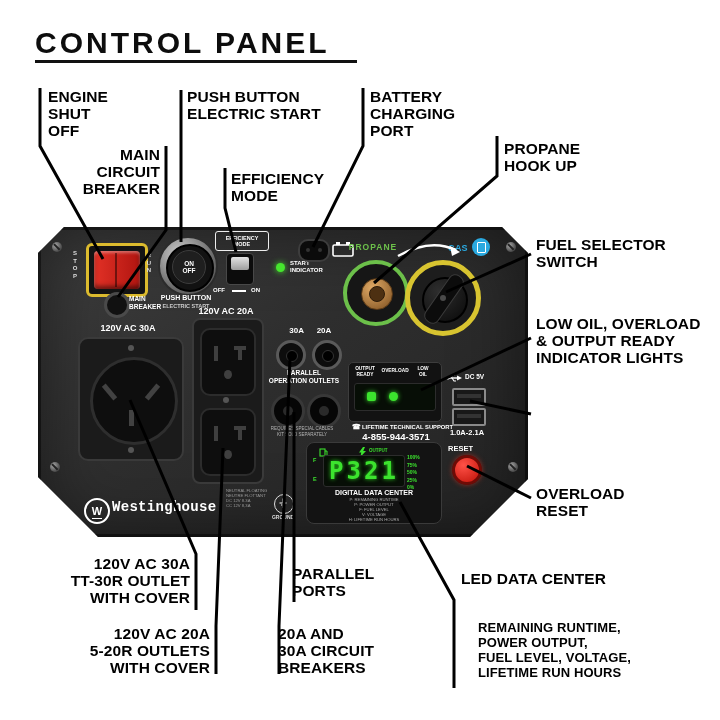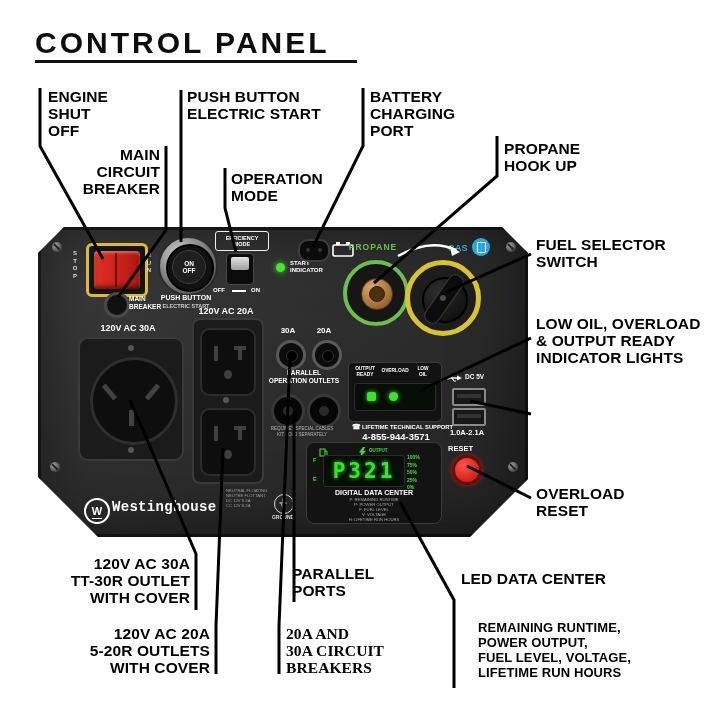--- a/index.html
+++ b/index.html
@@ -39,21 +39,21 @@
   <div class="underline"></div>
 
   <div class="co r" style="left:60px;top:146px;width:100px;">MAIN
 CIRCUIT
 BREAKER</div>
   <div class="co" style="left:48px;top:88px;">ENGINE
 SHUT
 OFF</div>
   <div class="co" style="left:187px;top:88px;">PUSH BUTTON
 ELECTRIC START</div>
-  <div class="co" style="left:231px;top:170px;">OPERATION
+  <div class="co" style="left:231px;top:170px;">EFFICIENCY
 MODE</div>
   <div class="co" style="left:370px;top:88px;">BATTERY
 CHARGING
 PORT</div>
   <div class="co" style="left:504px;top:140px;">PROPANE
 HOOK UP</div>
   <div class="co" style="left:536px;top:236px;">FUEL SELECTOR
 SWITCH</div>
   <div class="co" style="left:536px;top:315px;">LOW OIL, OVERLOAD
 &amp; OUTPUT READY
@@ -61,21 +61,21 @@
   <div class="co" style="left:536px;top:485px;">OVERLOAD
 RESET</div>
   <div class="co r" style="left:40px;top:555px;width:150px;">120V AC 30A
 TT-30R OUTLET
 WITH COVER</div>
   <div class="co r" style="left:60px;top:625px;width:150px;">120V AC 20A
 5-20R OUTLETS
 WITH COVER</div>
   <div class="co" style="left:292px;top:565px;">PARALLEL
 PORTS</div>
-  <div class="co" style="left:286px;top:625px;font-family:Liberation Serif, serif;">20A AND
+  <div class="co" style="left:278px;top:625px;">20A AND
 30A CIRCUIT
 BREAKERS</div>
   <div class="co" style="left:461px;top:570px;">LED DATA CENTER</div>
   <div class="co sub" style="left:461px;top:620px;">REMAINING RUNTIME,
 POWER OUTPUT,
 FUEL LEVEL, VOLTAGE,
 LIFETIME RUN HOURS</div>
 
   <div class="panel"></div>
   <div class="screw" style="left:52px;top:242px;">
@@ -178,21 +178,21 @@
     <div class="circle" style="position:absolute;left:29px;top:77px;width:6px;height:6px;background:#555;"></div>
 
     <div style="position:absolute;left:6px;top:88px;width:52px;height:64px;background:#0e0e0e;border:2px solid #2c2c2c;border-radius:10px;">
       <span style="position:absolute;left:12px;top:16px;width:4px;height:15px;background:#3f3f3f;display:block;"></span>
       <span style="position:absolute;left:32px;top:16px;width:12px;height:4px;background:#3f3f3f;display:block;"></span>
       <span style="position:absolute;left:36px;top:16px;width:4px;height:14px;background:#3f3f3f;display:block;"></span>
       <span style="position:absolute;left:22px;top:40px;width:8px;height:9px;border-radius:50%;background:#3f3f3f;display:block;"></span>
     </div>
   </div>
 
-  <div class="pt ctr" style="left:272px;top:326px;width:32px;font-size:8px;">30A</div>
+  <div class="pt ctr" style="left:272px;top:326px;width:32px;font-size:8px;text-align:right;">30A</div>
   <div class="pt ctr" style="left:308px;top:326px;width:32px;font-size:8px;">20A</div>
   <div class="abs circle" style="left:276px;top:340px;width:24px;height:24px;border:3px solid #5a5a5a;background:#0d0d0d;z-index:4;">
     <div class="circle" style="position:absolute;left:7px;top:7px;width:10px;height:10px;background:#000;border:1px solid #333;"></div>
   </div>
   <div class="abs circle" style="left:312px;top:340px;width:24px;height:24px;border:3px solid #5a5a5a;background:#0d0d0d;z-index:4;">
     <div class="circle" style="position:absolute;left:7px;top:7px;width:10px;height:10px;background:#000;border:1px solid #333;"></div>
   </div>
 
   <div class="pt ctr" style="left:266px;top:369px;width:76px;font-size:6.5px;line-height:7.5px;">PARALLEL
 OPERATION OUTLETS</div>
@@ -243,21 +243,21 @@
       <rect x="1" y="2" width="5" height="7" fill="none" stroke="#3ce32e" stroke-width="1.1"></rect>
       <path d="M6 4 h2 v4" stroke="#3ce32e" stroke-width="1" fill="none"></path>
     </svg>
     <svg style="position:absolute;left:52px;top:4px;" width="7" height="10" viewBox="0 0 7 10">
       <path d="M4 0 L0 5.5 h2.3 L1.3 10 L7 4 H4.2 L6 0 Z" fill="#3ce32e"></path>
     </svg>
     <div class="green" style="position:absolute;left:62px;top:5px;font-size:4.5px;font-weight:700;">OUTPUT</div>
     <div class="green" style="position:absolute;left:6px;top:14px;font-size:5.5px;font-weight:700;">F</div>
     <div class="green" style="position:absolute;left:6px;top:33px;font-size:5.5px;font-weight:700;">E</div>
     <div class="win" style="position:absolute;left:16px;top:12px;width:80px;height:30px;display:flex;align-items:center;justify-content:center;">
-      <span class="green" style="font-family:'DejaVu Sans Mono',monospace;font-weight:700;font-size:21px;letter-spacing:3px;text-shadow:0 0 4px #2bd01f;">P321</span>
+      <span class="green" style="font-family:'DejaVu Sans Mono',monospace;font-weight:700;font-size:24px;letter-spacing:3px;text-shadow:0 0 4px #2bd01f;">P321</span>
     </div>
     <div style="position:absolute;left:100px;top:11px;">
       <span class="green" style="display:block;font-size:5px;line-height:7.6px;font-weight:700;">100%</span>
       <span class="green" style="display:block;font-size:5px;line-height:7.6px;font-weight:700;">75%</span>
       <span class="green" style="display:block;font-size:5px;line-height:7.6px;font-weight:700;">50%</span>
       <span class="green" style="display:block;font-size:5px;line-height:7.6px;font-weight:700;">25%</span>
       <span class="green" style="display:block;font-size:5px;line-height:7.6px;font-weight:700;">0%</span>
     </div>
     <div class="ctr" style="position:absolute;left:0;top:46px;width:134px;font-size:7px;font-weight:700;color:#fff;">DIGITAL DATA CENTER</div>
     <div class="ctr" style="position:absolute;left:0;top:55px;width:134px;font-size:4.2px;line-height:4.9px;color:#aaa;white-space:pre-line;">P: REMAINING RUNTIME

